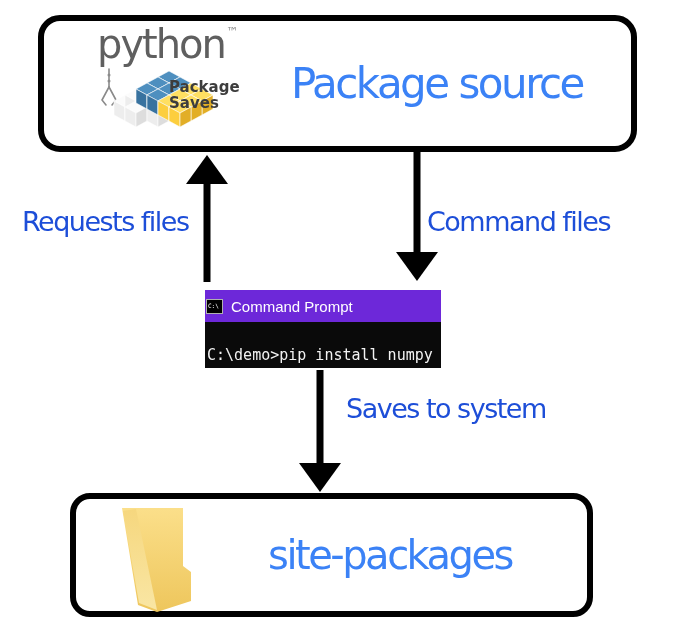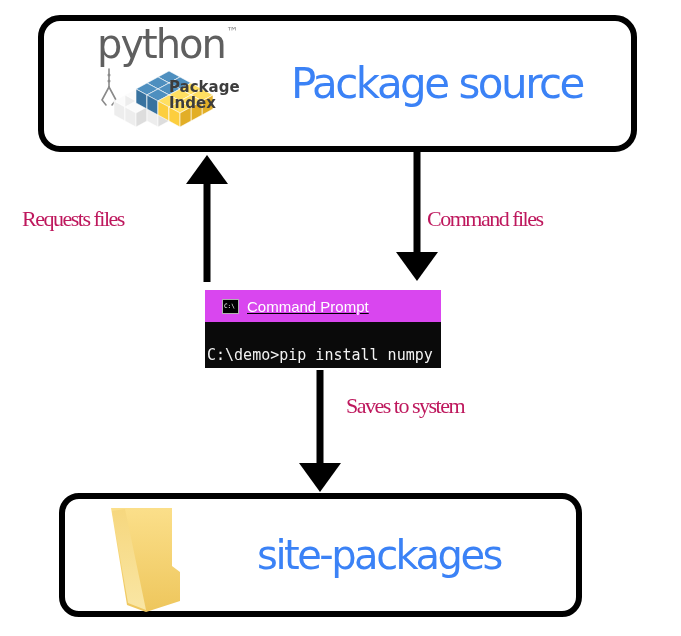--- a/index.html
+++ b/index.html
@@ -16,25 +16,25 @@
   .pypi{position:relative;width:150px;height:122px;margin-left:49px;flex:0 0 auto;}
   .pypi-word{position:absolute;left:4px;top:-2px;font-size:40px;letter-spacing:-2px;color:#5f5f5f;white-space:nowrap;}
   .pypi-word .tm{font-size:12px;color:#8a8a8a;letter-spacing:0;position:relative;top:-22px;left:1px;}
   .pypi-sub{position:absolute;left:76px;top:56px;font-size:15px;font-weight:600;line-height:16.5px;color:#3d3d3d;}
   .pypi-blocks{position:absolute;left:0;top:0;}
   .cube-b{--t:#4e8fbf;--l:#38729f;--r:#2b5f86;}
   .cube-y{--t:#ffdf61;--l:#fcce3e;--r:#e2ae26;}
   .cube-g{--t:#fbfbfb;--l:#ededed;--r:#dddddd;}
 
   
-  .flow-label{position:absolute;font-size:22px;letter-spacing:-1.5px;white-space:nowrap;color:#be185d;font-family:Liberation Serif, serif;}
+  .flow-label{position:absolute;font-size:27px;letter-spacing:-1.5px;white-space:nowrap;color:#1d4ed8;}
 
   
   .terminal{position:absolute;left:205px;top:290px;width:236px;}
-  .titlebar{height:32px;background:#d946ef;display:flex;align-items:center;padding-left:17px;text-decoration:underline;}
+  .titlebar{height:32px;background:#6d28d9;display:flex;align-items:center;padding-left:1px;}
   .cmd-icon{width:17px;height:15px;box-sizing:border-box;background:#000;border:1px solid #b0b0b0;
             display:flex;align-items:center;padding-left:1px;flex:0 0 auto;}
   .cmd-icon-text{font-family:"DejaVu Sans Mono",monospace;font-size:6px;line-height:1;color:#fff;}
   .term-title{color:#fff;font-family:"Liberation Sans",sans-serif;font-size:15px;margin-left:8px;white-space:nowrap;}
   .termbody{height:46px;background:#0a0a0a;display:flex;align-items:flex-end;
             padding:12px 0 4px 2px;box-sizing:border-box;}
   .termbody span{font-family:"DejaVu Sans Mono","Liberation Mono",monospace;font-size:15px;color:#f2f2f2;white-space:pre;}
 
   
   .folder{margin-left:45px;margin-top:8px;flex:0 0 auto;}
@@ -82,21 +82,21 @@
         <use href="#cube" class="cube-y" x="87" y="60"></use>
         <use href="#cube" class="cube-y" x="98" y="66"></use>
         <use href="#cube" class="cube-y" x="76" y="66"></use>
         <use href="#cube" class="cube-y" x="87" y="72"></use>
         <use href="#cube" class="cube-y" x="65" y="72"></use>
         <use href="#cube" class="cube-y" x="76" y="78"></use>
       </svg>
 
       <div class="pypi-sub">
         <div>Package</div>
-        <div>Index</div>
+        <div>Saves</div>
       </div>
     </div>
 
     <div class="box-title">Package source</div>
   </div>
 
   <svg class="abs" style="left:185px;top:155px;" width="44" height="127" viewBox="0 0 44 127">
     <polygon points="22,0 1,29 43,29" fill="#000"></polygon>
     <rect x="18.5" y="27" width="7" height="100" fill="#000"></rect>
   </svg>
@@ -122,21 +122,21 @@
     </div>
   </div>
 
   <svg class="abs" style="left:298px;top:370px;" width="44" height="122" viewBox="0 0 44 122">
     <rect x="18.5" y="0" width="7" height="95" fill="#000"></rect>
     <polygon points="22,122 1,93 43,93" fill="#000"></polygon>
   </svg>
 
   <div class="flow-label" style="left:346px;top:393px;">Saves to system</div>
 
-  <div class="bigbox" style="left:59px;top:493px;width:523px;height:124px;border-radius:20px;">
+  <div class="bigbox" style="left:70px;top:493px;width:523px;height:124px;border-radius:20px;">
 
     <svg class="folder" width="72" height="107" viewBox="0 0 72 107">
       <defs>
         <linearGradient id="foldFront" x1="0" y1="0" x2="0" y2="1">
           <stop offset="0" stop-color="#fbdf8a"></stop>
           <stop offset="1" stop-color="#eec65c"></stop>
         </linearGradient>
         <linearGradient id="foldBack" x1="0" y1="0" x2="0" y2="1">
           <stop offset="0" stop-color="#f6d77e"></stop>
           <stop offset="1" stop-color="#f9e6a4"></stop>

